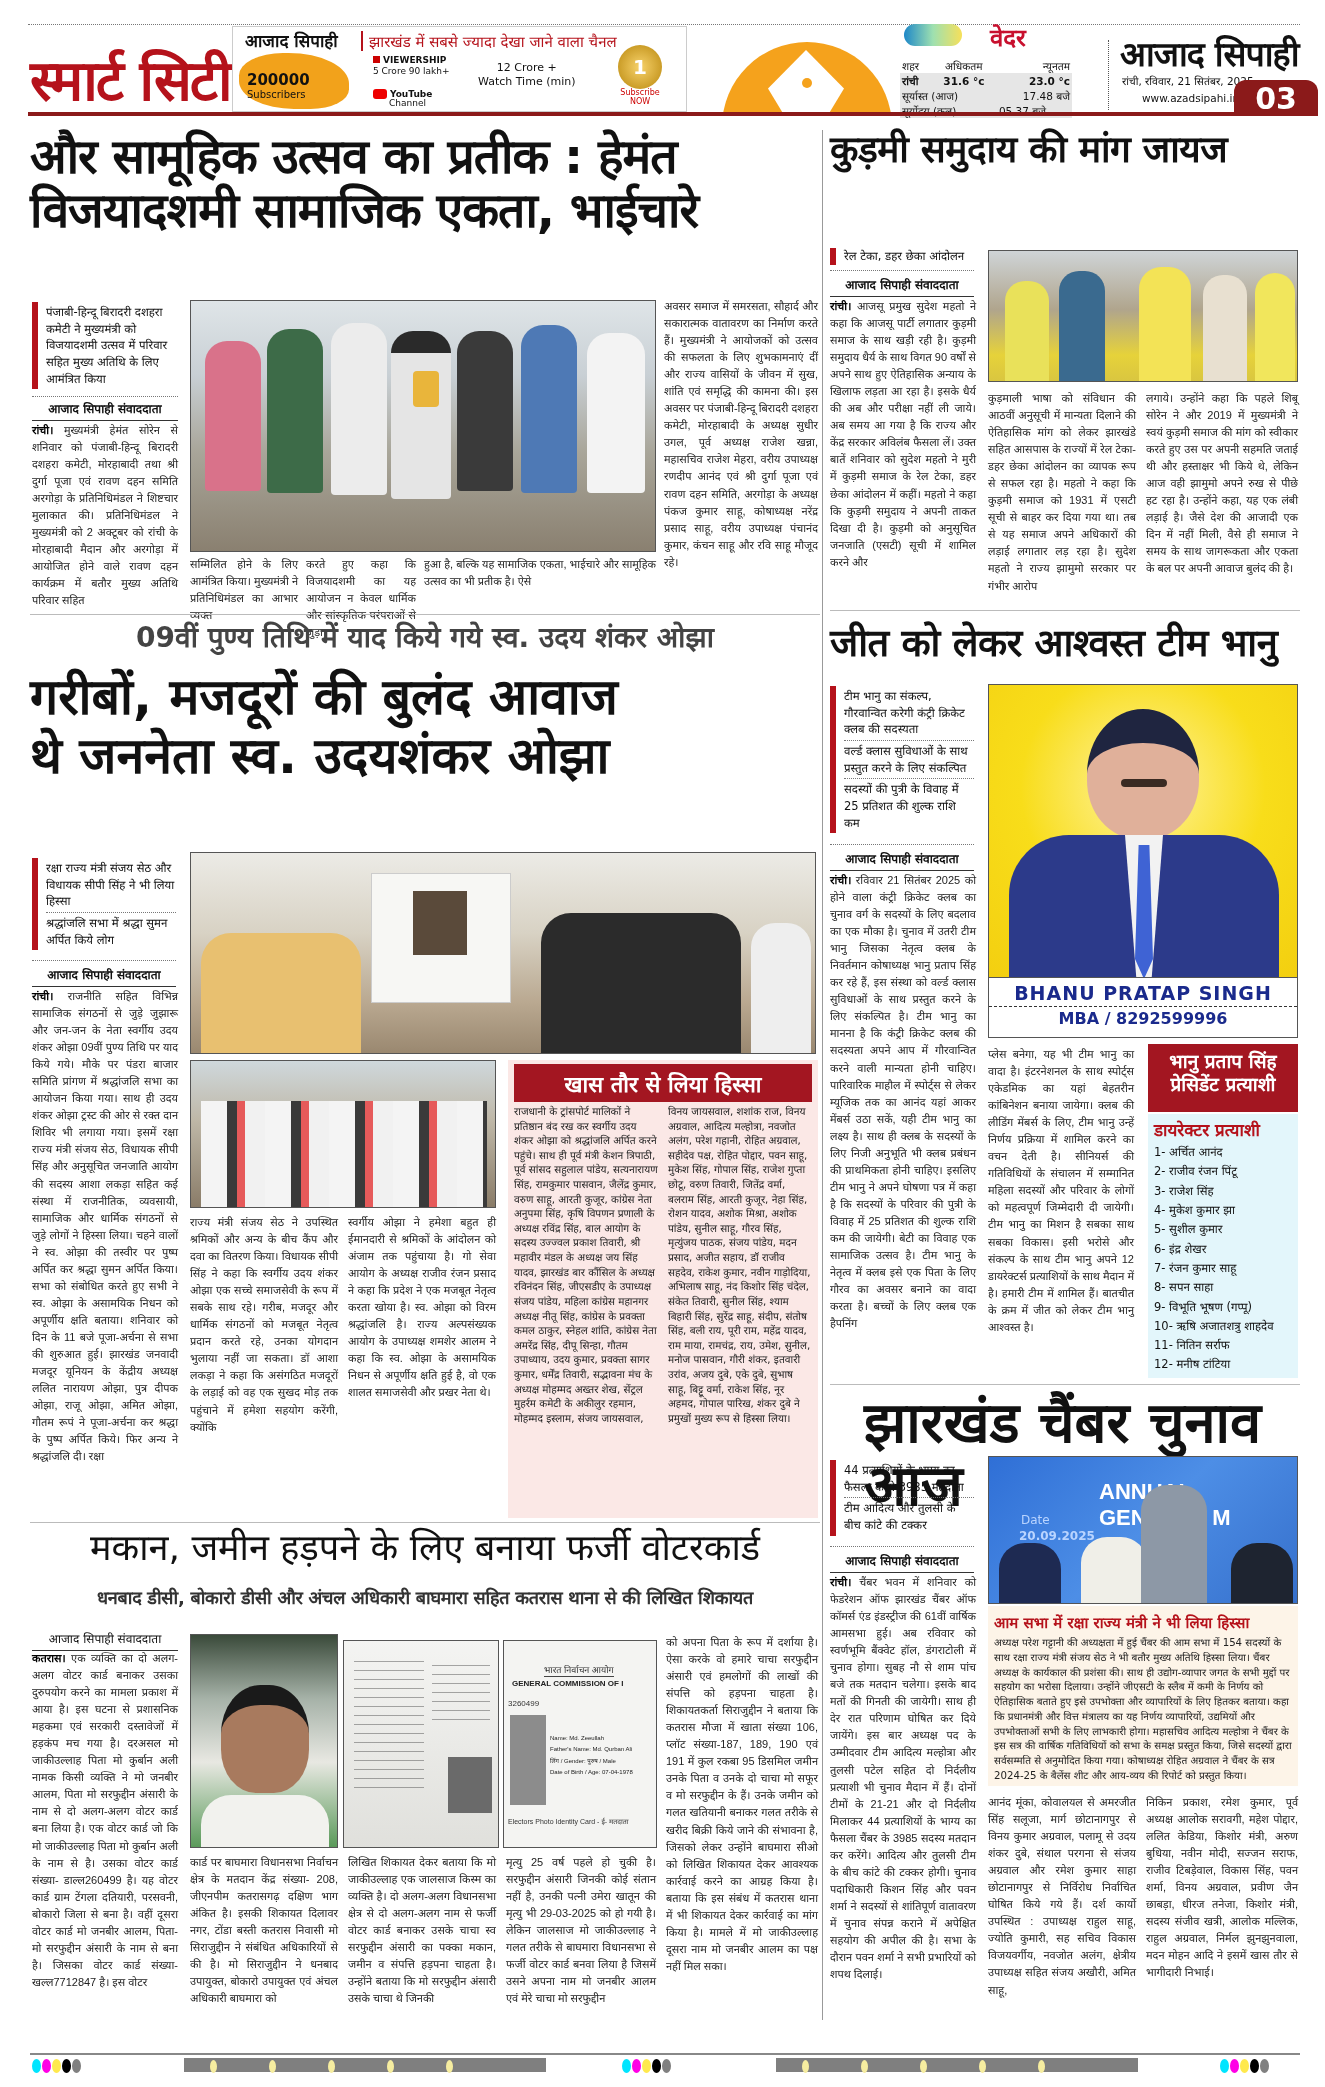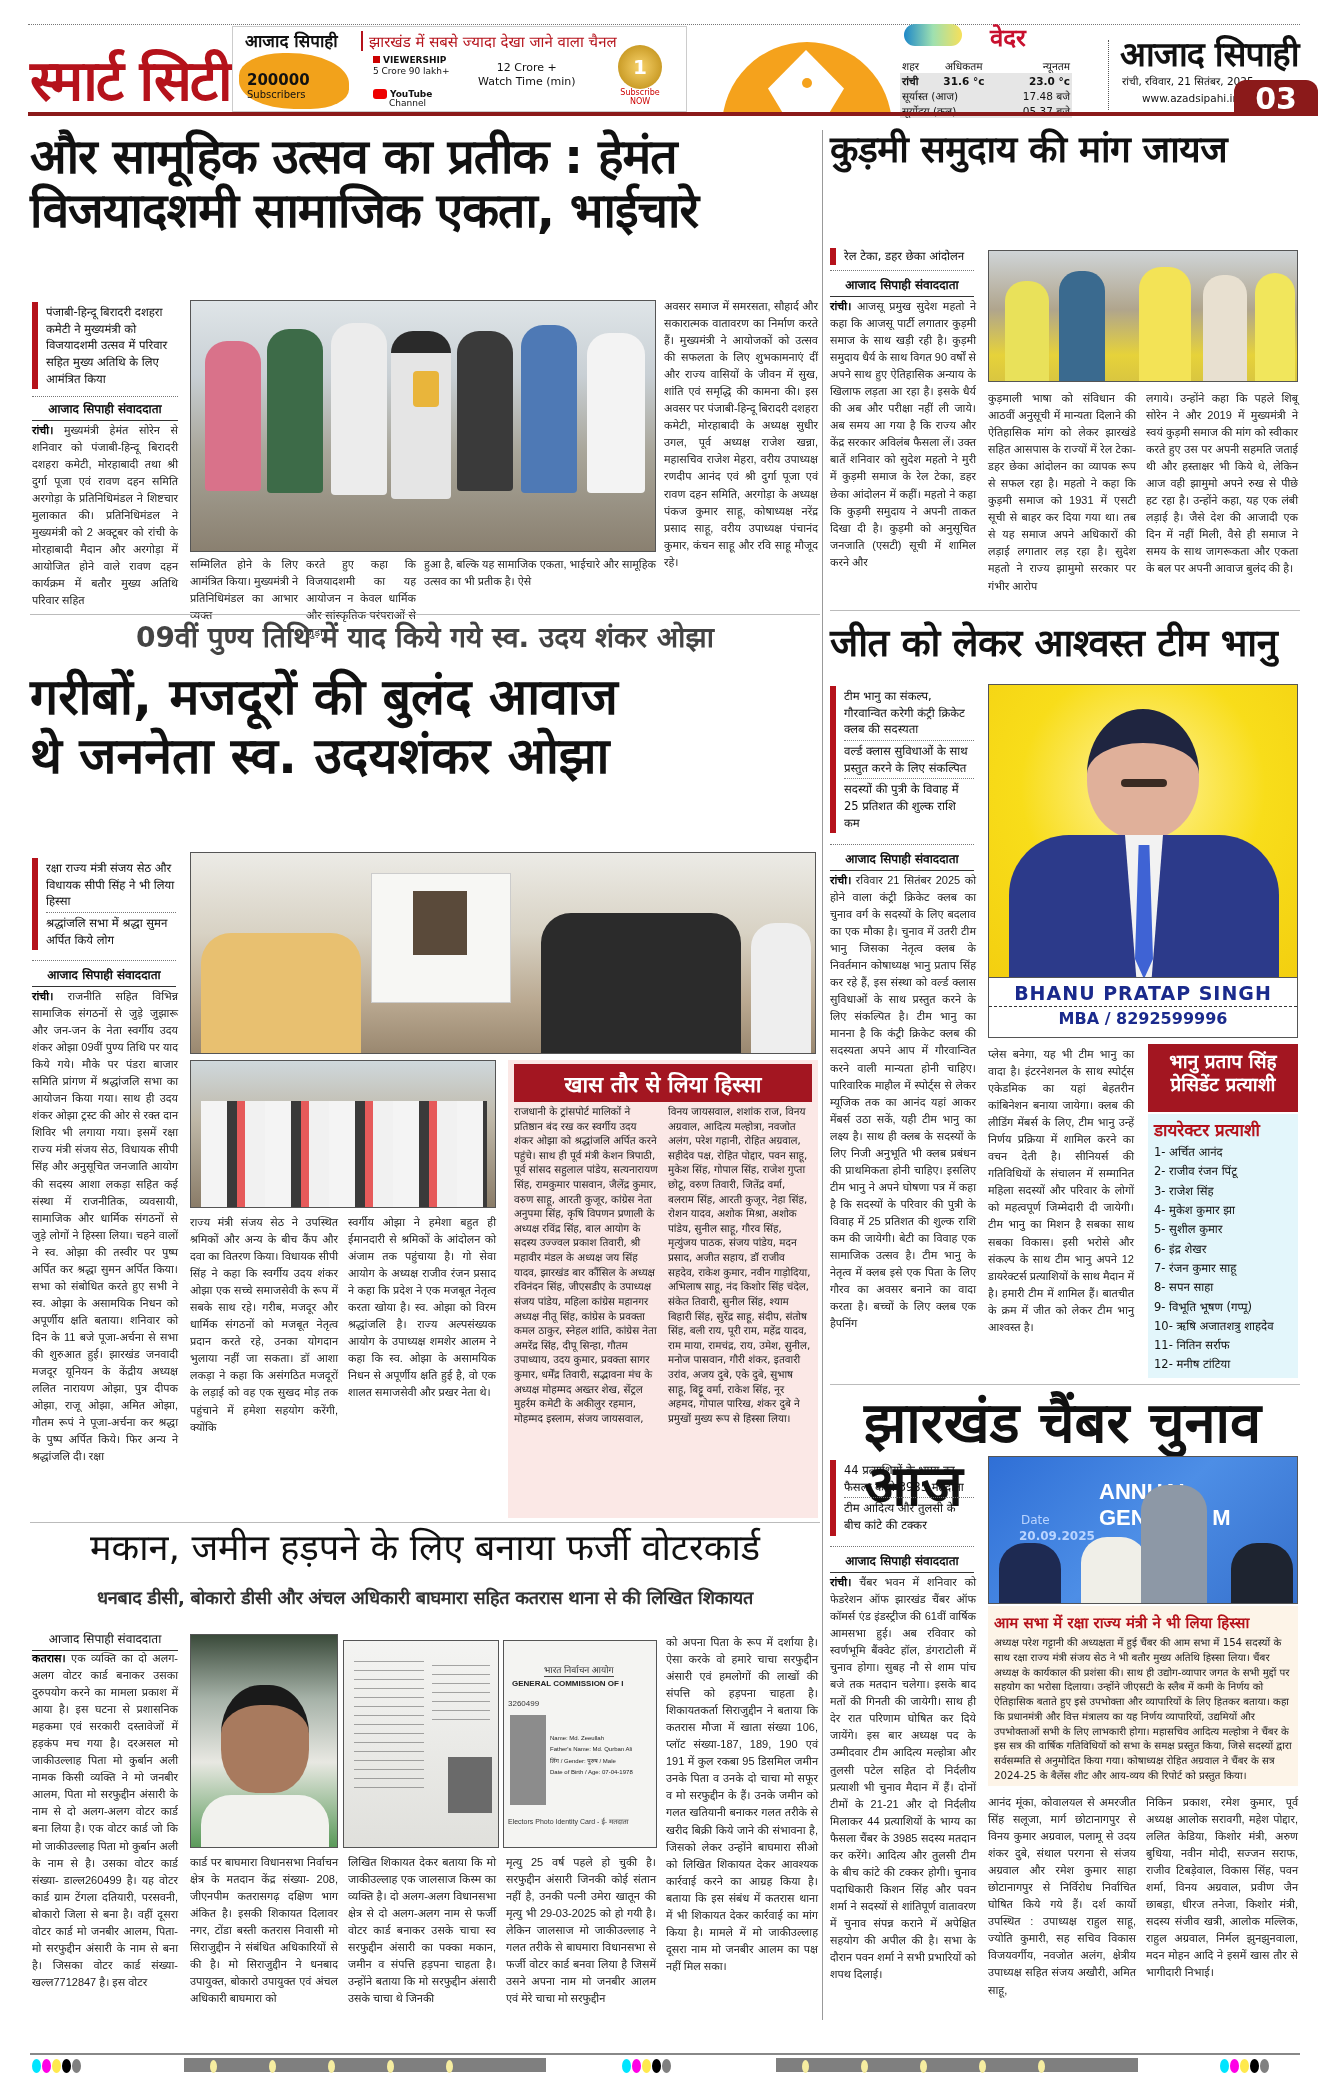--- a/index.html
+++ b/index.html
@@ -104,21 +104,21 @@
       <td style="font-weight:bold">रांची</td>
       <td style="text-align:center;font-weight:bold">31.6 °c</td>
       <td style="text-align:right;font-weight:bold">23.0 °c</td>
     </tr>
     <tr class="shade">
       <td colspan="2">सूर्यास्त (आज)</td>
       <td style="text-align:right">17.48 बजे</td>
     </tr>
     <tr class="shade">
       <td colspan="2">सूर्योदय (कल)</td>
-      <td style="text-align:right">05.37 बजे</td>
+      <td style="">05.37 बजे</td>
     </tr>
   </tbody>
     </table>
 </div>
 <div class="abs vsep"></div>
 <div class="abs brand-right">आजाद सिपाही</div>
 <div class="abs date-line">रांची, रविवार, 21 सितंबर, 2025</div>
 <div class="abs site">www.azadsipahi.in</div>
 <div class="abs pageno">03</div>
 <div class="masthead-rule"></div>

